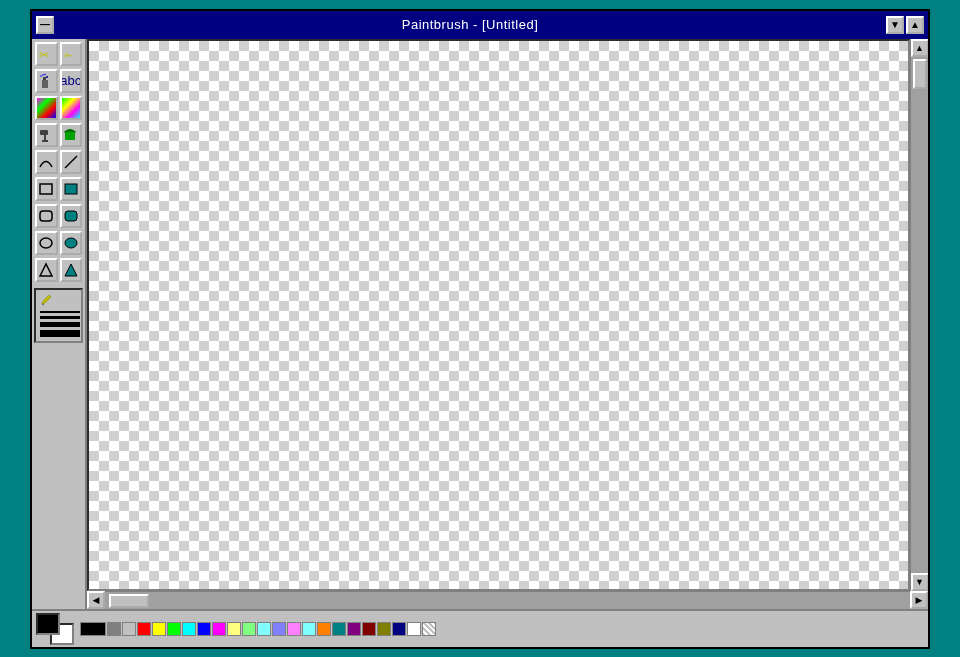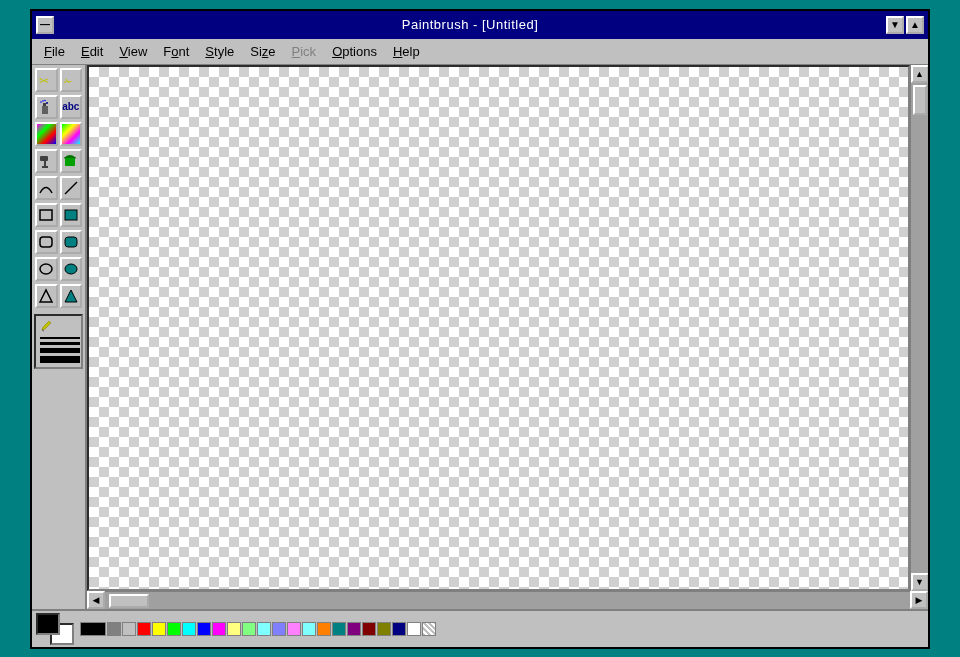--- a/index.html
+++ b/index.html
@@ -302,31 +302,20 @@
     <div class="title-bar-controls">
       <div class="title-bar-btn">
         <span>▼</span>
       </div>
       <div class="title-bar-btn">
         <span>▲</span>
       </div>
     </div>
   </div>
 
-  <div class="menu-bar">
-    <span class="menu-item"><u>F</u>ile</span>
-    <span class="menu-item"><u>E</u>dit</span>
-    <span class="menu-item"><u>V</u>iew</span>
-    <span class="menu-item">F<u>o</u>nt</span>
-    <span class="menu-item"><u>S</u>tyle</span>
-    <span class="menu-item">Si<u>z</u>e</span>
-    <span class="menu-item disabled"><u>P</u>ick</span>
-    <span class="menu-item"><u>O</u>ptions</span>
-    <span class="menu-item"><u>H</u>elp</span>
-  </div>
 
   <div class="main-area">
 
     <div class="toolbar">
 
       <div class="tool-row">
         <div class="tool-btn">
           <svg viewBox="0 0 16 16" fill="none" stroke="none">
 
             <text x="1" y="13" font-size="12" fill="#c0c000">✂</text>
@@ -344,21 +333,21 @@
           <svg viewBox="0 0 16 16">
 
             <rect x="4" y="7" width="6" height="8" fill="#606060"></rect>
             <rect x="5" y="4" width="3" height="3" fill="#404040"></rect>
             <circle cx="9" cy="4" r="1" fill="#000080"></circle>
             <circle cx="3" cy="3" r="0.8" fill="#0000ff"></circle>
             <circle cx="5" cy="2" r="0.8" fill="#0000ff"></circle>
             <circle cx="7" cy="1.5" r="0.8" fill="#0000ff"></circle>
           </svg>
         </div>
-        <div class="tool-btn" style="font-size:10px;color:#000080;font-weight:bold;">abc</div>
+        <div class="tool-btn" style="font-size:13px;color:#000080;font-weight:normal;">abc</div>
       </div>
 
       <div class="tool-row" style="margin-bottom:1px;">
         <div class="tool-btn" style="background: linear-gradient(135deg, #ff00ff, #00ff00, #ff0000, #0000ff); border: 2px outset #fff;">
         </div>
         <div class="tool-btn" style="background: linear-gradient(135deg, #00ff00, #ffff00, #ff00ff, #00ffff); border: 2px outset #fff;">
         </div>
       </div>
 
       <div class="tool-row">

